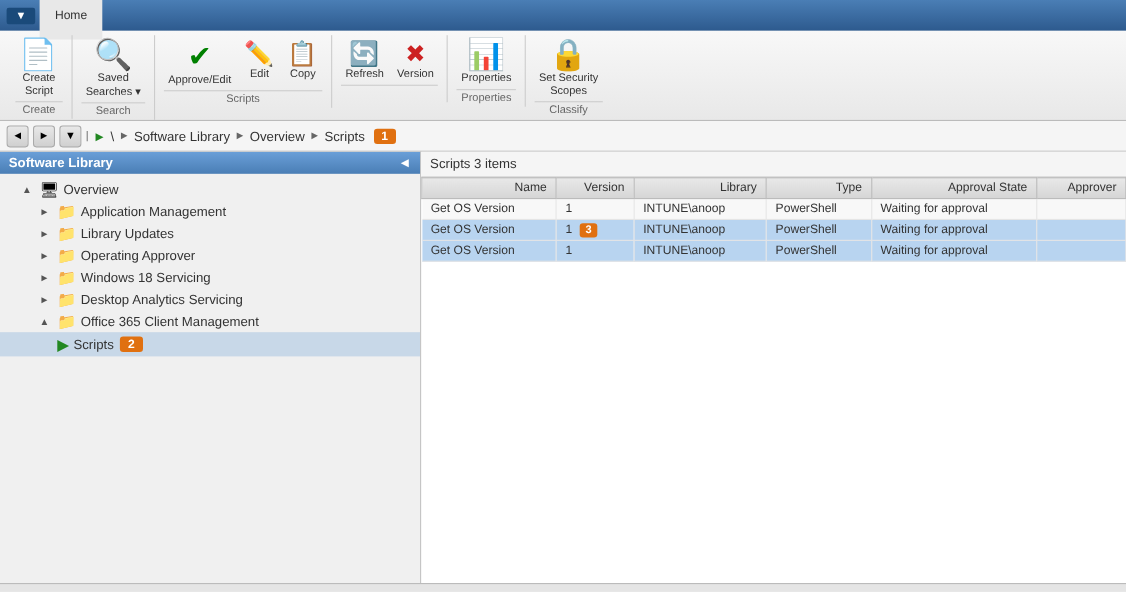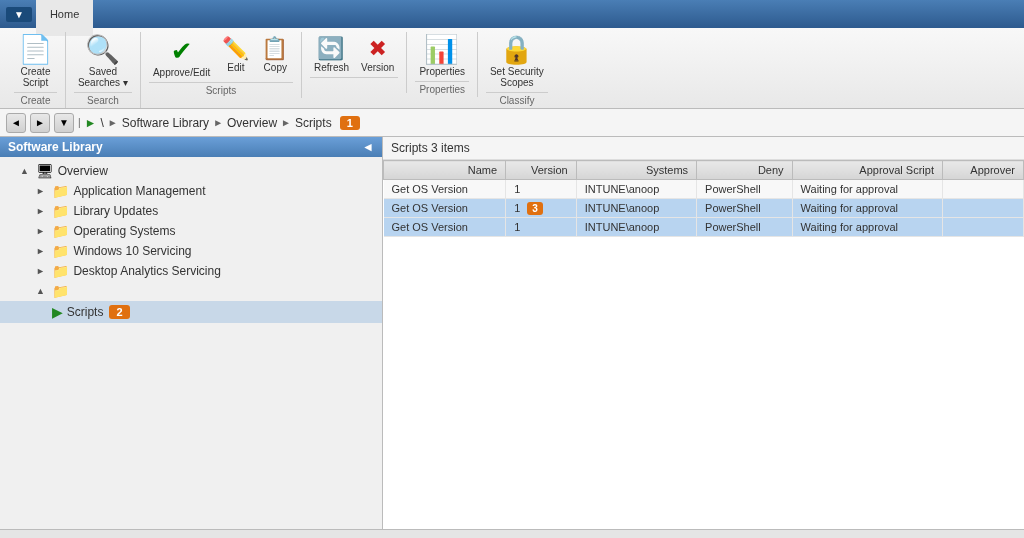--- a/index.html
+++ b/index.html
@@ -383,59 +383,60 @@
 
       <div class="tree-item indent-2">
         <span class="tree-expand">►</span>
         <span class="tree-icon folder-yellow">📁</span>
         <span class="tree-label">Library Updates</span>
       </div>
 
       <div class="tree-item indent-2">
         <span class="tree-expand">►</span>
         <span class="tree-icon folder-yellow">📁</span>
-        <span class="tree-label">Operating Systems</span>
+        <span class="tree-label">Operating Approver</span>
       </div>
 
       <div class="tree-item indent-2">
         <span class="tree-expand">►</span>
         <span class="tree-icon folder-yellow">📁</span>
-        <span class="tree-label">Windows 10 Servicing</span>
+        <span class="tree-label">Windows 18 Servicing</span>
       </div>
 
       <div class="tree-item indent-2">
         <span class="tree-expand">►</span>
         <span class="tree-icon folder-yellow">📁</span>
         <span class="tree-label">Desktop Analytics Servicing</span>
       </div>
 
       <div class="tree-item indent-2">
         <span class="tree-expand">▲</span>
         <span class="tree-icon folder-yellow">📁</span>
+        <span class="tree-label">Office 365 Client Management</span>
       </div>
 
       <div class="scripts-item">
         <span class="play-icon">▶</span>
         <span class="tree-label" style="margin-left:4px;">Scripts</span>
         <span class="scripts-badge">2</span>
       </div>
 
     </div>
   </div>
 
   <div class="right-panel">
     <div class="right-panel-header">Scripts 3 items</div>
     <table class="data-table">
       <thead>
         <tr>
           <th>Name</th>
           <th>Version</th>
-          <th>Systems</th>
-          <th>Deny</th>
-          <th>Approval Script</th>
+          <th>Library</th>
+          <th>Type</th>
+          <th>Approval State</th>
           <th>Approver</th>
         </tr>
       </thead>
       <tbody>
         <tr>
           <td>Get OS Version</td>
           <td>1</td>
           <td>INTUNE\anoop</td>
           <td>PowerShell</td>
           <td>Waiting for approval</td>

